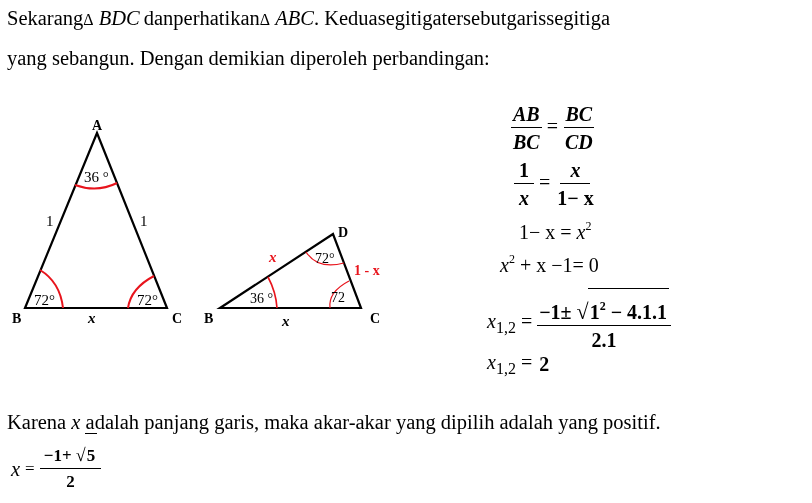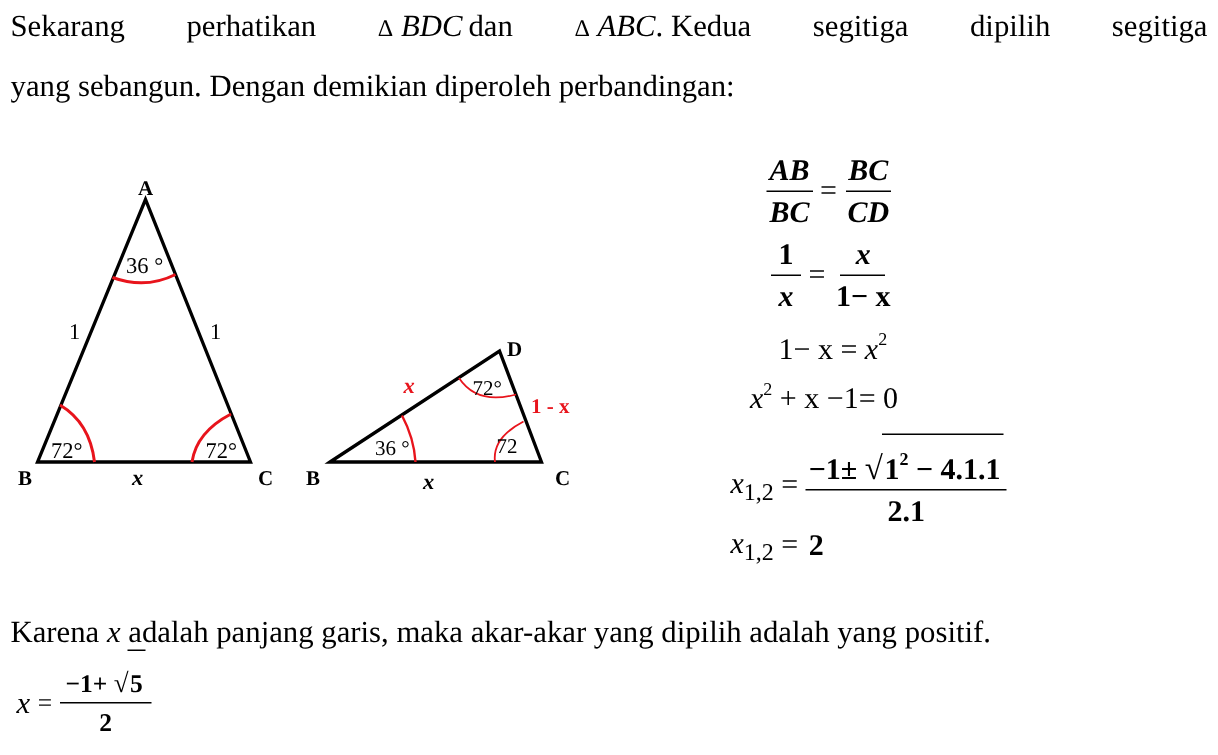--- a/index.html
+++ b/index.html
@@ -1,43 +1,44 @@
 <!DOCTYPE html>
 <html><head>
 <meta charset="utf-8">
 <style>
   html, body { margin:0; padding:0; background:#ffffff; }
   body { width:812px; height:503px; position:relative; overflow:hidden;
          font-family:"Liberation Serif", serif; color:#000; }
   .para { position:absolute; left:7px; font-size:20.5px; line-height:38px; white-space:nowrap; }
   .p1 { top:-1px; width:800px; }
-  .p1 .l1 { display:flex; justify-content:space-between; width:798px; }
+  .p1 .l1 { display:flex; width:798px; }
   .it { font-style:italic; }
   svg text { font-family:"Liberation Serif", serif; }
   .math { position:absolute; font-size:20px; white-space:nowrap; }
   .frac { display:inline-flex; flex-direction:column; align-items:center; vertical-align:middle;font-weight:bold; }
   .frac .num { padding:0 2px; border-bottom:1.3px solid #000; line-height:26px; }
   .frac .den { padding:0 2px; line-height:28px; }
   .eq { margin:0 5px; }
   .sqrt { border-top:1.3px solid #000; padding:12px 2px; margin-left:-1px; }
   .rad { font-size:22px; }
   sup { font-size:12px; vertical-align:9px; }
   sub { font-size:16px; vertical-align:-5px; }
 </style>
 </head>
 <body>
 
 <div class="para p1">
   <div class="l1">
     <span>Sekarang</span>
+    <span><span style="font-size:16px">Δ</span> <span class="it">BDC</span><span style="margin-left:4px">dan</span></span>
     <span>perhatikan</span>
-    <span><span style="font-size:16px">Δ</span> <span class="it">BDC</span><span style="margin-left:4px">dan</span></span>
     <span><span style="font-size:16px">Δ</span> <span class="it">ABC</span><span>. Kedua</span></span>
     <span>segitiga</span>
-    <span>dipilih</span>
+    <span>tersebut</span>
+    <span>garis</span>
     <span>segitiga</span>
   </div>
   <div>yang sebangun. Dengan demikian diperoleh perbandingan:</div>
 </div>
 
 <svg style="position:absolute;left:0;top:110px" width="200" height="220" viewBox="0 110 200 220">
   <polygon points="97,133 25,308 167,308" fill="none" stroke="#000" stroke-width="2.2"></polygon>
   <path d="M75,185 Q97,193 117,183" fill="none" stroke="#e8141c" stroke-width="2"></path>
   <path d="M40,270 Q60,282 63,308" fill="none" stroke="#e8141c" stroke-width="2"></path>
   <path d="M128,308 Q131,288 154,276" fill="none" stroke="#e8141c" stroke-width="2"></path>

